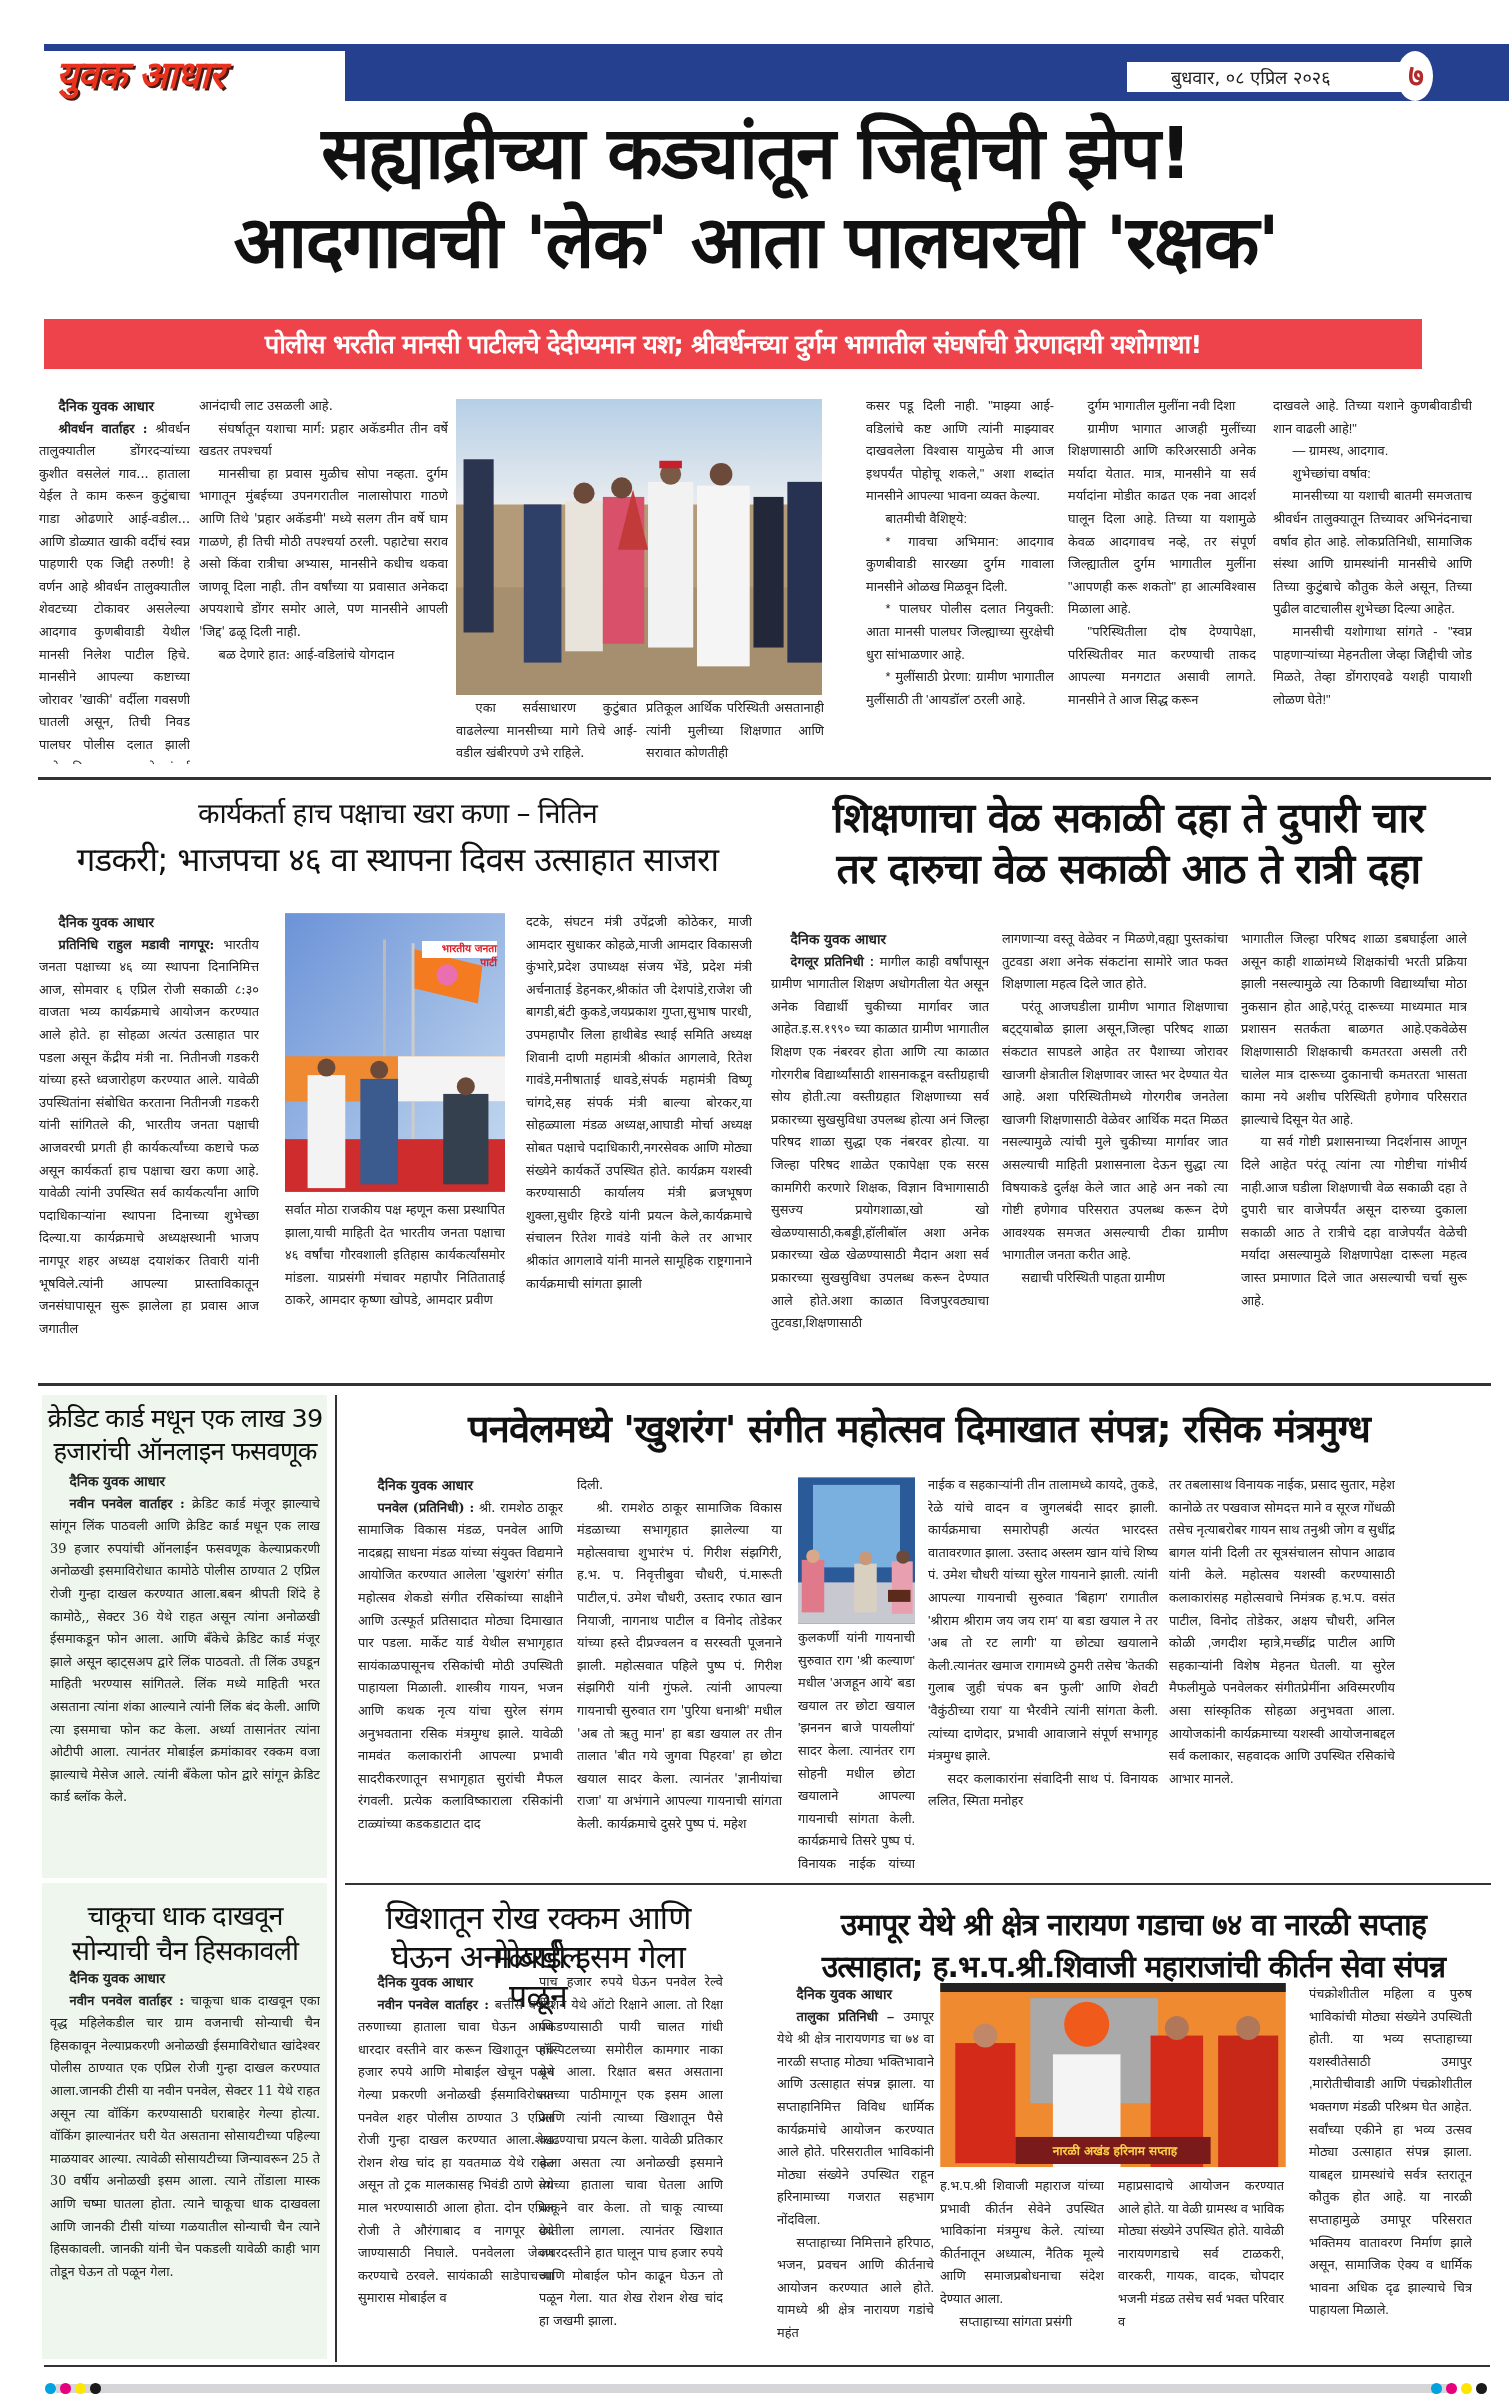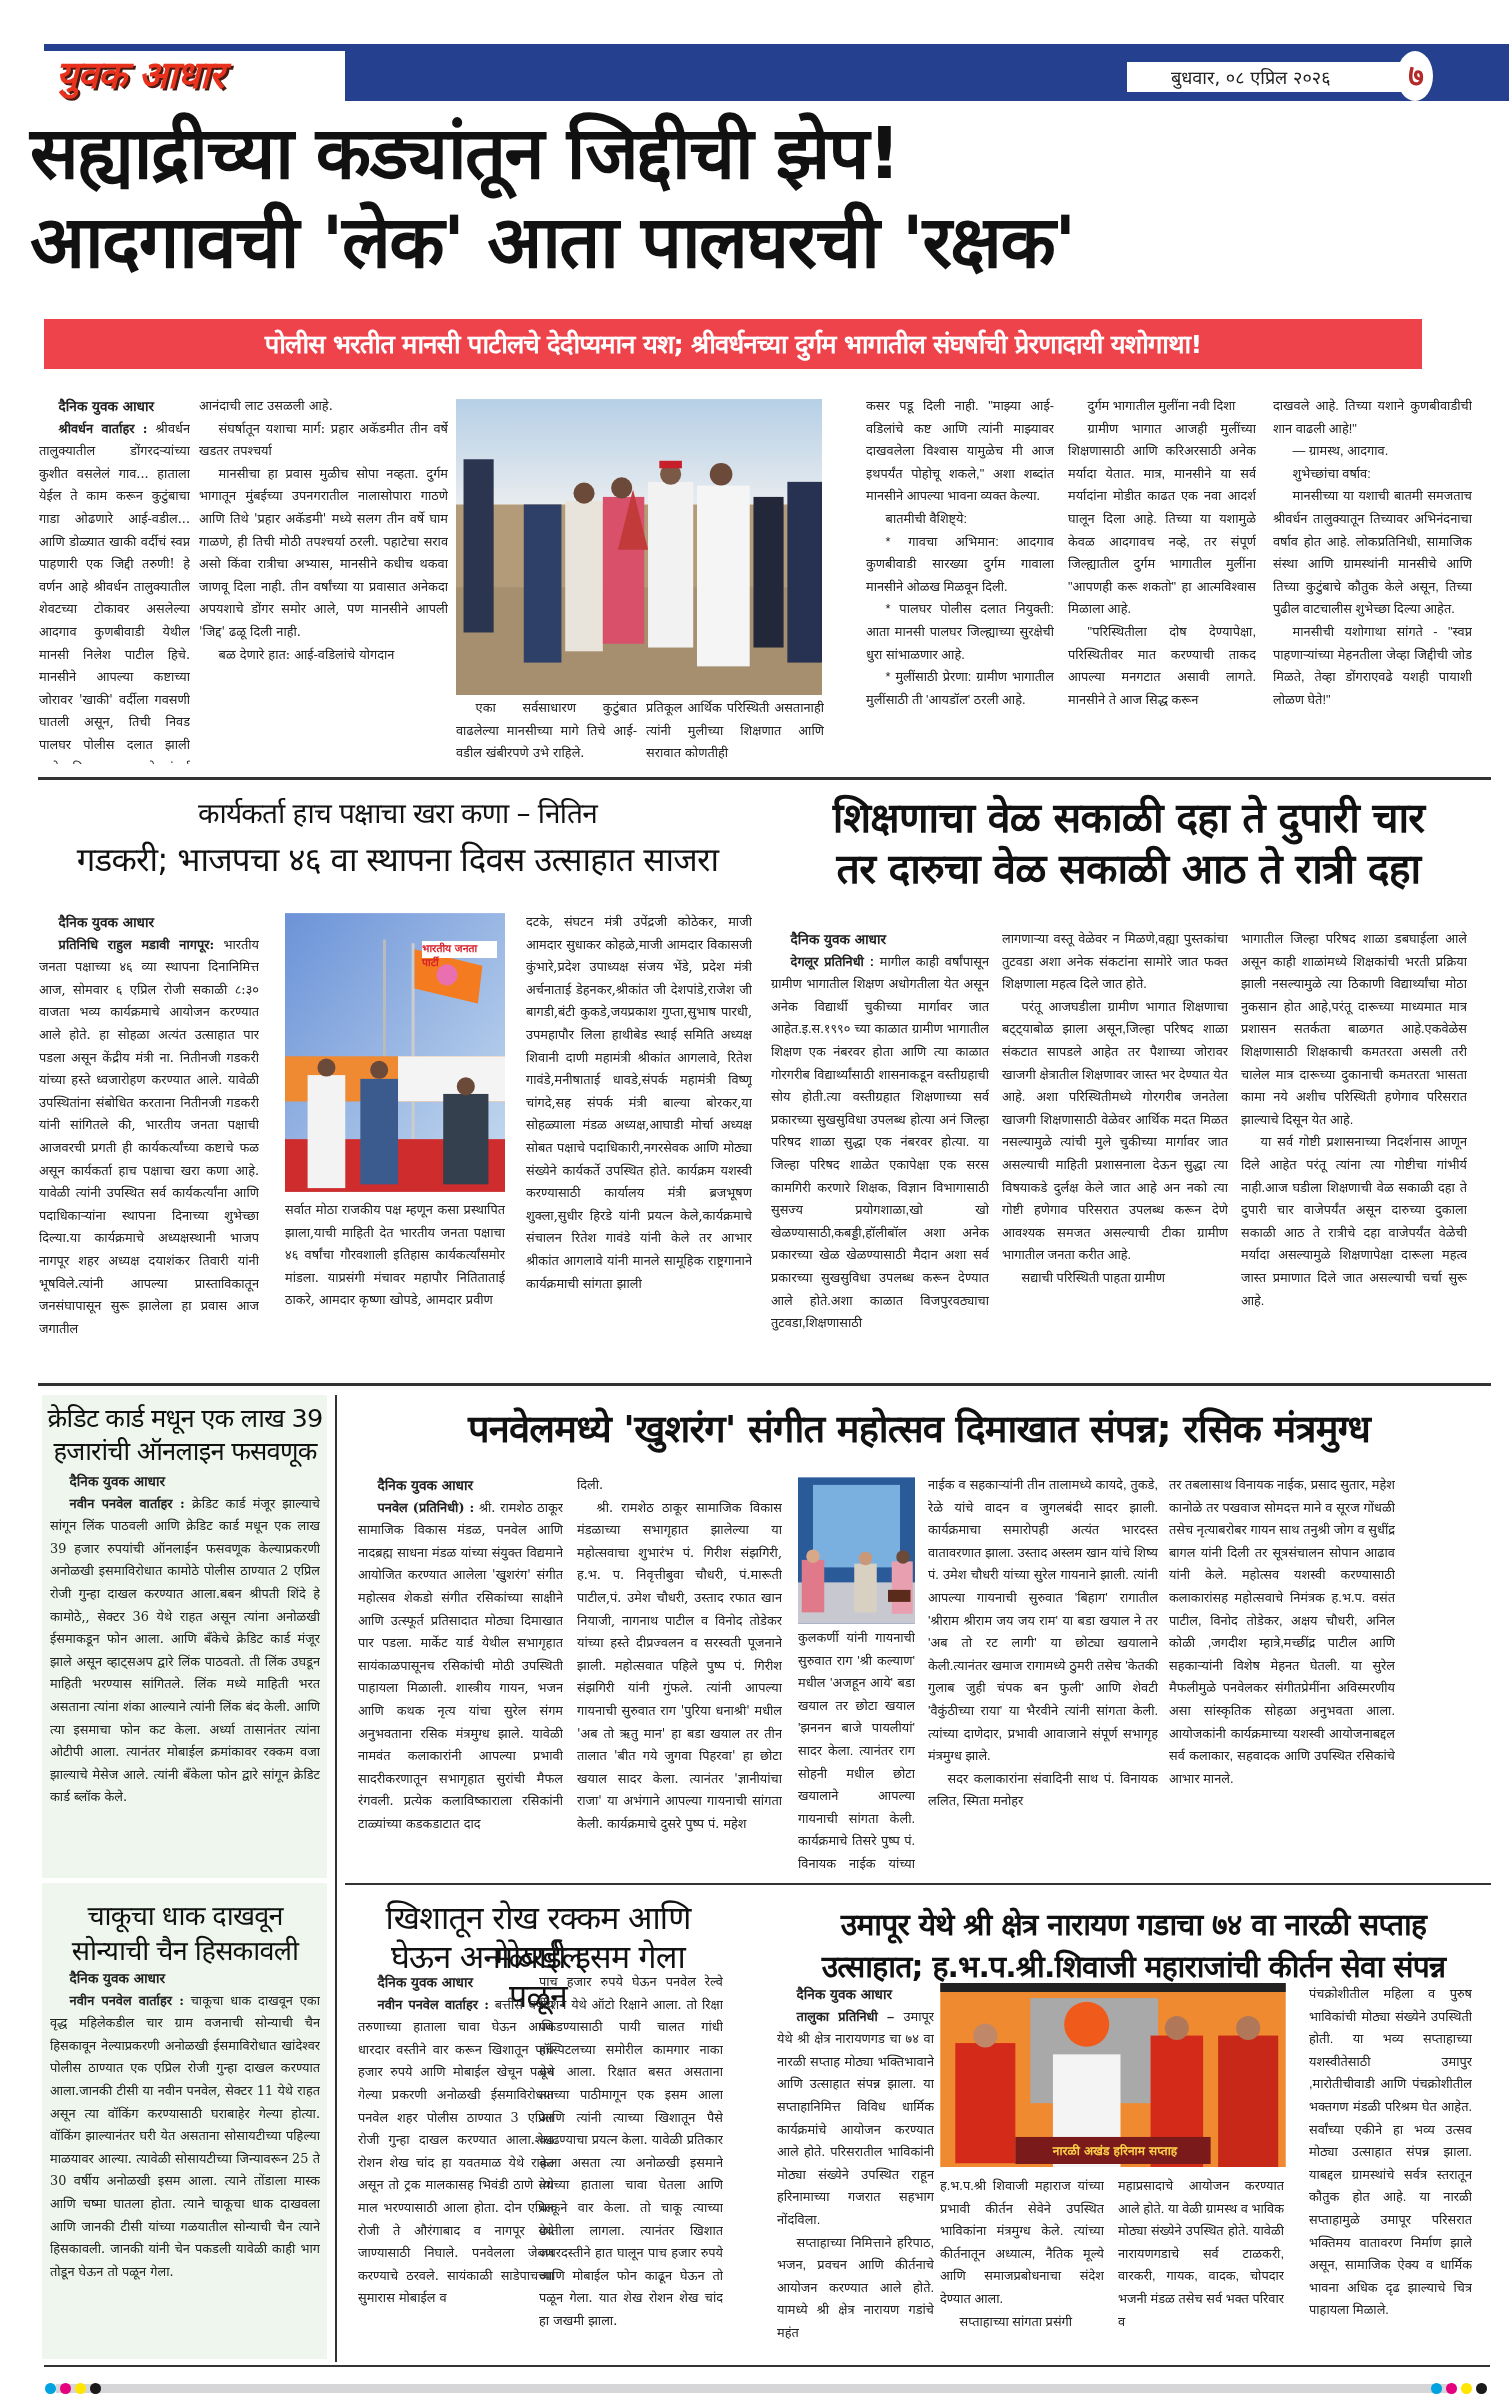--- a/index.html
+++ b/index.html
@@ -11,21 +11,21 @@
   .abs { position: absolute; }
   
   .masthead { left: 44px; top: 44px; width: 1465px; height: 57px; background: #24408e; }
   .logo-box { left: 44px; top: 51px; width: 301px; height: 50px; background: #ffffff; }
   .logo { left: 56px; top: 47px; font-family: "DejaVu Sans", sans-serif; font-weight: bold; font-size: 38px; color: #e8321e; font-style: italic; letter-spacing: -0.8px; text-shadow: 2.3px 2.3px 0 #4a1a10; }
   .datebox { left: 1127px; top: 62px; width: 286px; height: 30px; background: #ffffff; }
   .datetext { left: 1171px; top: 65px; font-family: "DejaVu Sans", sans-serif; font-size: 18px; color: #222; }
   .pagecircle { left: 1397px; top: 51px; width: 36px; height: 50px; background: #ffffff; border-radius: 50%; }
   .pagenum { left: 1401px; top: 54px; width: 30px; text-align: center; font-family: "DejaVu Sans", sans-serif; font-weight: bold; font-size: 30px; color: #b22a2a; }
 
-  .headline-main { left: 30px; width: 1452px; font-family: "DejaVu Sans", sans-serif; font-weight: bold; color: #111; letter-spacing: -1.5px; }
+  .headline-main { left: 30px; width: 1452px; text-align: center; font-family: "DejaVu Sans", sans-serif; font-weight: bold; color: #111; letter-spacing: -1.5px; }
   .hl1 { top: 113px; font-size: 72px; line-height: 81px; }
   .hl2 { top: 202px; font-size: 72px; line-height: 81px; }
 
   .redbar { left: 44px; top: 319px; width: 1378px; height: 50px; background: #ef434b; color: #fff; font-family: "DejaVu Sans", sans-serif; font-weight: bold; font-size: 25.6px; line-height: 50px; text-align: center; letter-spacing: -0.8px; white-space: nowrap; overflow: hidden; }
 
   .col { font-size: 12.8px; line-height: 22.6px; text-align: justify; color: #222; overflow: hidden; }
   .col p { text-indent: 19.6px; }
   .col p.noi { text-indent: 0; }
   .byline { font-family: "DejaVu Sans", sans-serif; font-weight: bold; font-size: 13.6px; line-height: 22.6px; text-indent: 19.6px; }
   .cond { font-family: "Liberation Sans", sans-serif; font-size: 12.8px; }
@@ -145,21 +145,21 @@
     <rect x="150" y="190" width="142" height="60" fill="#f4f4f4"></rect>
     <rect y="300" width="292" height="70" fill="#cf2d2d"></rect>
     <rect x="30" y="215" width="50" height="150" fill="#f3f3f3"></rect>
     <rect x="100" y="220" width="50" height="140" fill="#3b5b8e"></rect>
     <rect x="210" y="240" width="60" height="120" fill="#35404e"></rect>
     <circle cx="55" cy="205" r="12" fill="#6b4a3a"></circle>
     <circle cx="125" cy="208" r="12" fill="#6b4a3a"></circle>
     <circle cx="240" cy="230" r="12" fill="#6b4a3a"></circle>
   </svg>
 </div>
-<div class="abs" style="left:422px;top:941px;width:75px;height:16.6px;font-family:'DejaVu Sans',sans-serif;font-weight:bold;font-size:10.5px;color:#d8202a;background:#ffffff;text-align:left;">भारतीय जनता पार्टी</div>
+<div class="abs" style="left:422px;top:941px;width:75px;height:16.6px;font-family:'DejaVu Sans',sans-serif;font-weight:bold;font-size:10.5px;color:#d8202a;background:#ffffff;text-align:right;">भारतीय जनता पार्टी</div>
 <div class="abs col" style="left:285px;top:1199px;width:220px;height:166px;">
   <p class="noi">सर्वात मोठा राजकीय पक्ष म्हणून कसा प्रस्थापित झाला,याची माहिती देत भारतीय जनता पक्षाचा ४६ वर्षांचा गौरवशाली इतिहास कार्यकर्त्यांसमोर मांडला. याप्रसंगी मंचावर महापौर नितिताताई ठाकरे, आमदार कृष्णा खोपडे, आमदार प्रवीण</p>
 </div>
 <div class="abs col" style="left:526px;top:911px;width:226px;height:467px;">
   <p class="noi">दटके, संघटन मंत्री उपेंद्रजी कोठेकर, माजी आमदार सुधाकर कोहळे,माजी आमदार विकासजी कुंभारे,प्रदेश उपाध्यक्ष संजय भेंडे, प्रदेश मंत्री अर्चनाताई डेहनकर,श्रीकांत जी देशपांडे,राजेश जी बागडी,बंटी कुकडे,जयप्रकाश गुप्ता,सुभाष पारधी, उपमहापौर लिला हाथीबेड स्थाई समिति अध्यक्ष शिवानी दाणी महामंत्री श्रीकांत आगलावे, रितेश गावंडे,मनीषाताई धावडे,संपर्क महामंत्री विष्णू चांगदे,सह संपर्क मंत्री बाल्या बोरकर,या सोहळ्याला मंडळ अध्यक्ष,आघाडी मोर्चा अध्यक्ष सोबत पक्षाचे पदाधिकारी,नगरसेवक आणि मोठ्या संख्येने कार्यकर्ते उपस्थित होते. कार्यक्रम यशस्वी करण्यासाठी कार्यालय मंत्री ब्रजभूषण शुक्ला,सुधीर हिरडे यांनी प्रयत्न केले,कार्यक्रमाचे संचालन रितेश गावंडे यांनी केले तर आभार श्रीकांत आगलावे यांनी मानले सामूहिक राष्ट्रगानाने कार्यक्रमाची सांगता झाली</p>
 </div>
 
 <div class="abs hl-sec" style="left:767px;top:794px;width:723px;font-size:41px;line-height:48px;">शिक्षणाचा वेळ सकाळी दहा ते दुपारी चार</div>
 <div class="abs hl-sec" style="left:767px;top:845px;width:723px;font-size:41px;line-height:48px;">तर दारुचा वेळ सकाळी आठ ते रात्री दहा</div>
 

